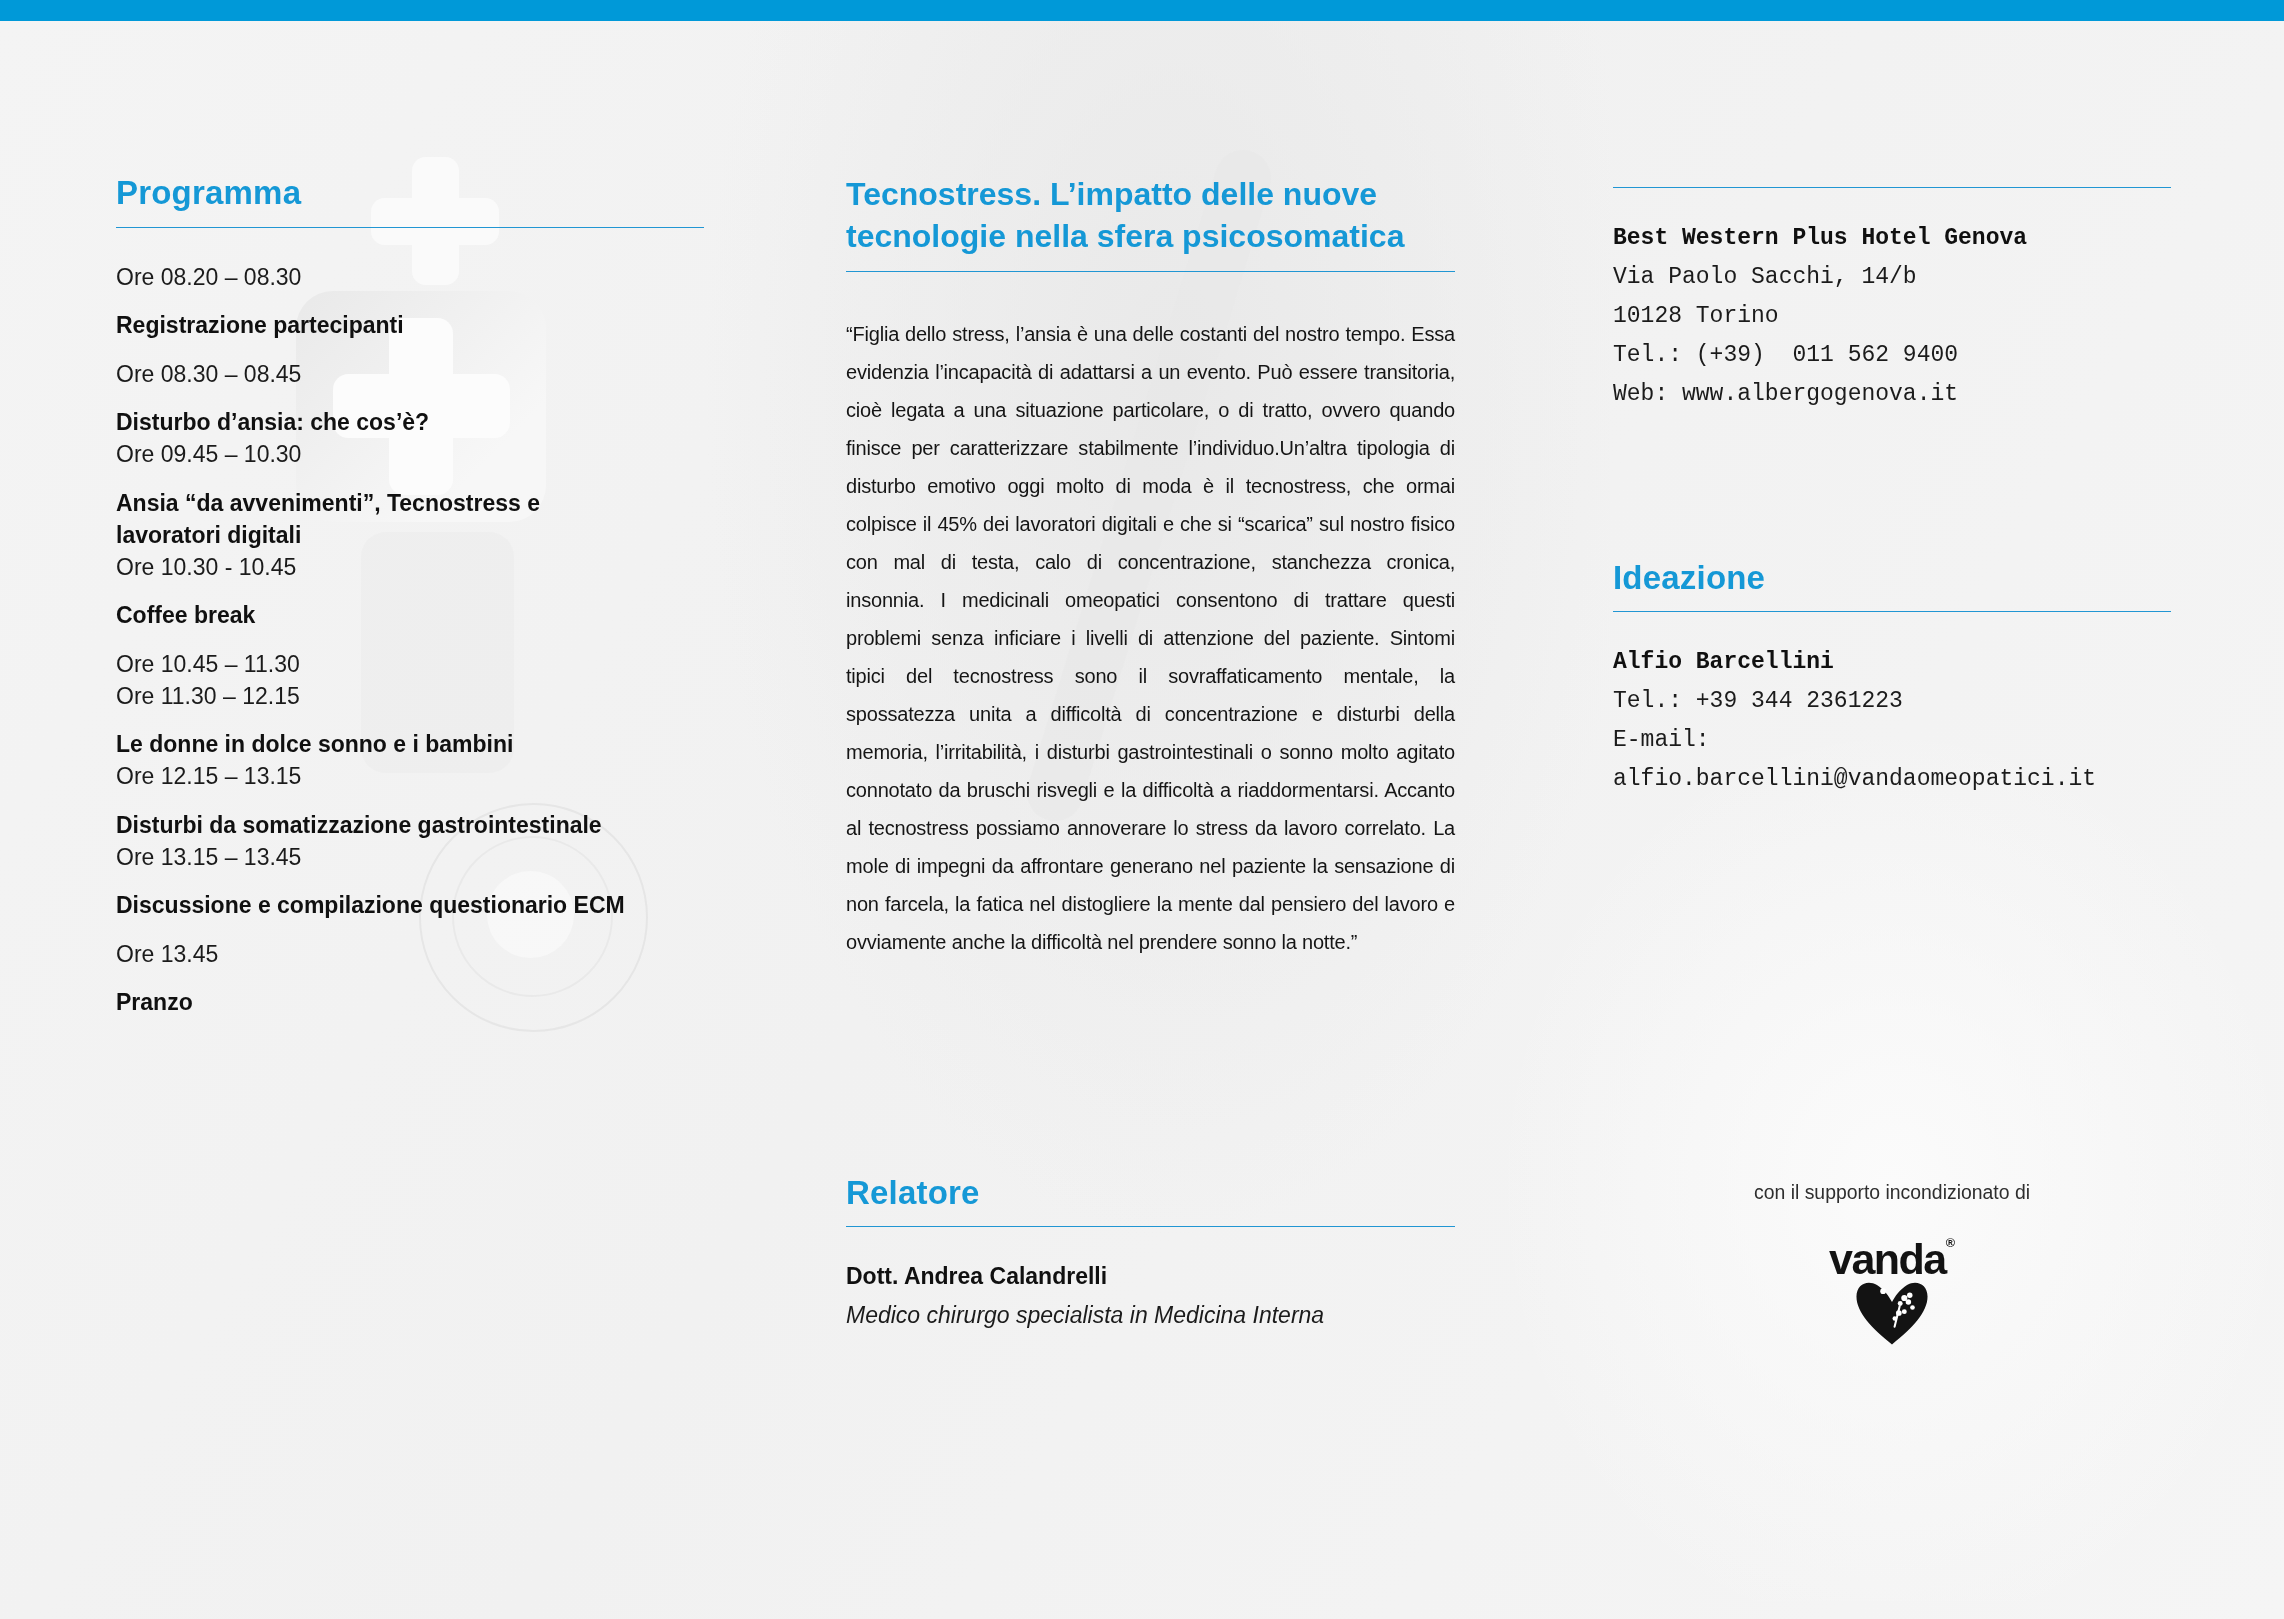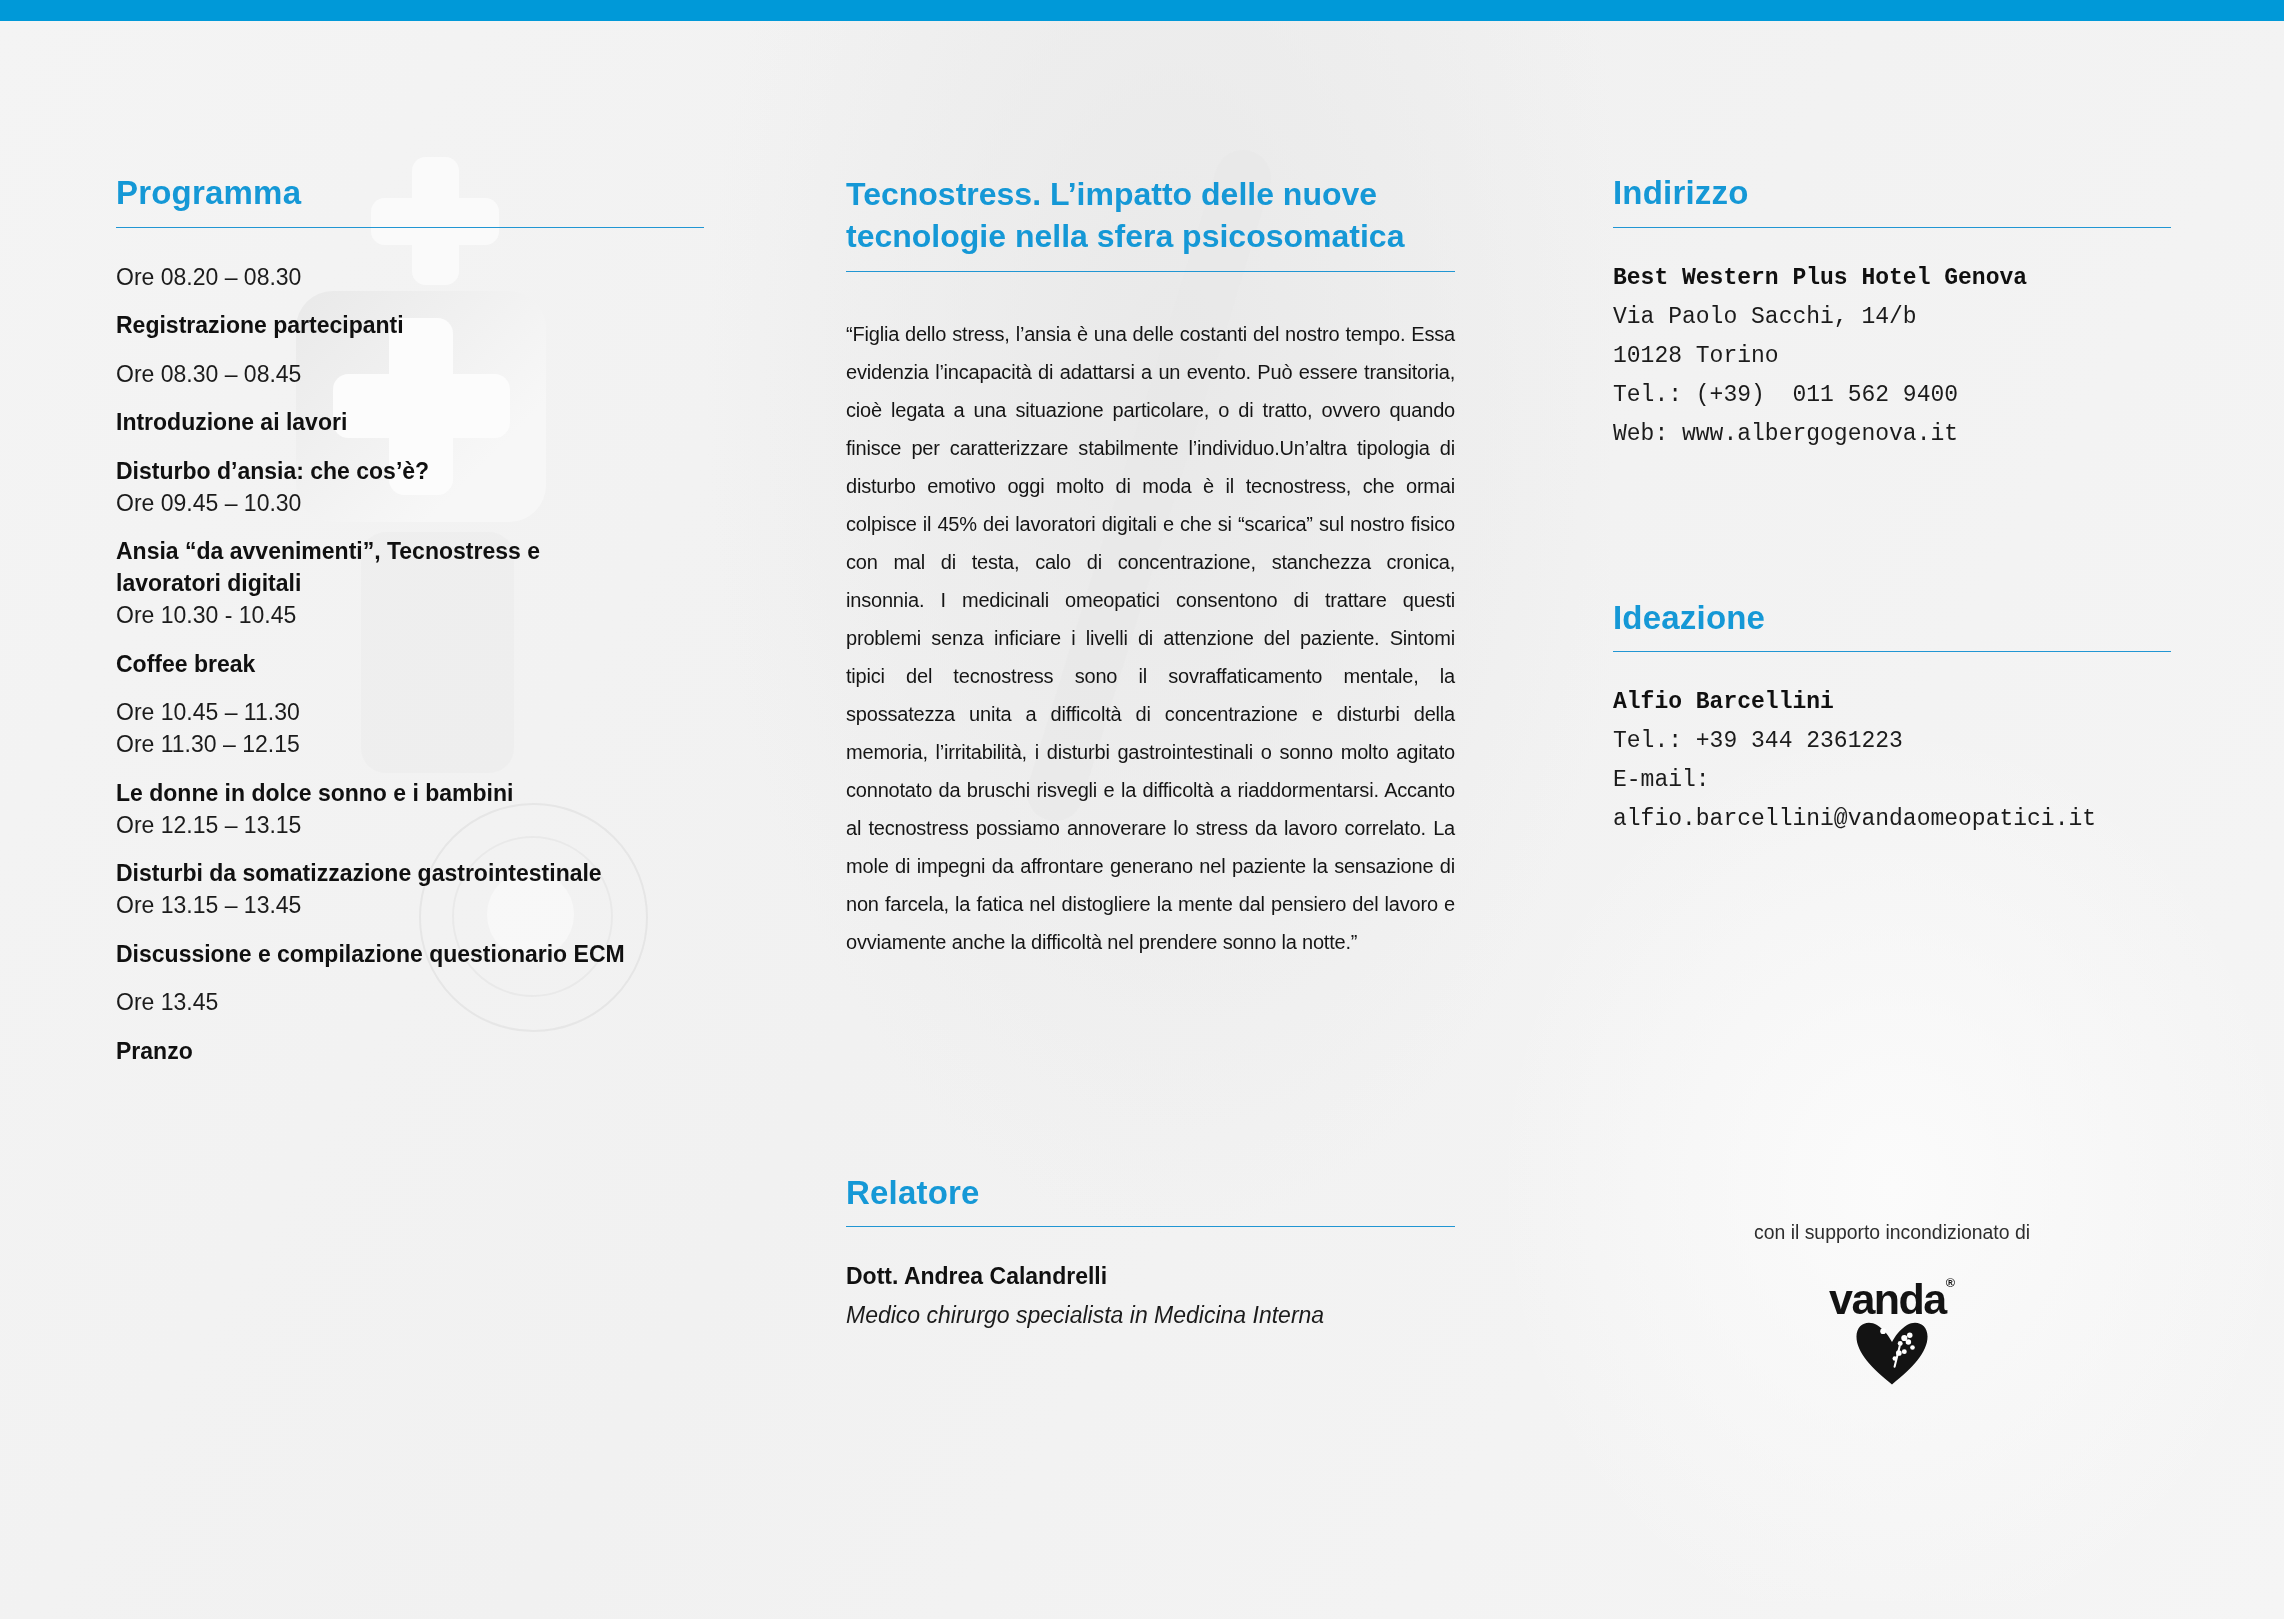--- a/index.html
+++ b/index.html
@@ -89,21 +89,20 @@
     <div class="ring3"></div>
   </div>
 
   <div class="col col-left">
     <h2 class="sec">Programma</h2>
     <div class="rule"></div>
     <div class="schedule">
         <div class="sch-item">Ore 08.20 – 08.30</div>
         <div class="sch-item bold">Registrazione partecipanti</div>
         <div class="sch-item">Ore 08.30 – 08.45</div>
-        <div class="sch-item bold">Introduzione ai lavori</div>
         <div class="sch-item bold">Disturbo d’ansia: che cos’è?</div>
         <div class="sch-item tight">Ore 09.45 – 10.30</div>
         <div class="sch-item bold">Ansia “da avvenimenti”, Tecnostress e
 lavoratori digitali</div>
         <div class="sch-item tight">Ore 10.30 - 10.45</div>
         <div class="sch-item bold">Coffee break</div>
         <div class="sch-item">Ore 10.45 – 11.30</div>
         <div class="sch-item tight">Ore 11.30 – 12.15</div>
         <div class="sch-item bold">Le donne in dolce sonno e i bambini</div>
         <div class="sch-item tight">Ore 12.15 – 13.15</div>
@@ -124,21 +123,20 @@
     <div class="relatore">
       <h2 class="sec">Relatore</h2>
       <div class="rule"></div>
       <p class="person-name">Dott. Andrea Calandrelli</p>
       <p class="person-role">Medico chirurgo specialista in Medicina Interna</p>
     </div>
   </div>
 
   <div class="col col-right">
     <section>
-      <h2 class="sec">Indirizzo</h2>
       <div class="rule"></div>
       <div class="addr">
         <p class="addr-line bold">Best Western Plus Hotel Genova</p>
         <p class="addr-line">Via Paolo Sacchi, 14/b</p>
         <p class="addr-line">10128 Torino</p>
         <p class="addr-line">Tel.: (+39)  011 562 9400</p>
         <p class="addr-line">Web: www.albergogenova.it</p>
       </div>
     </section>
 

